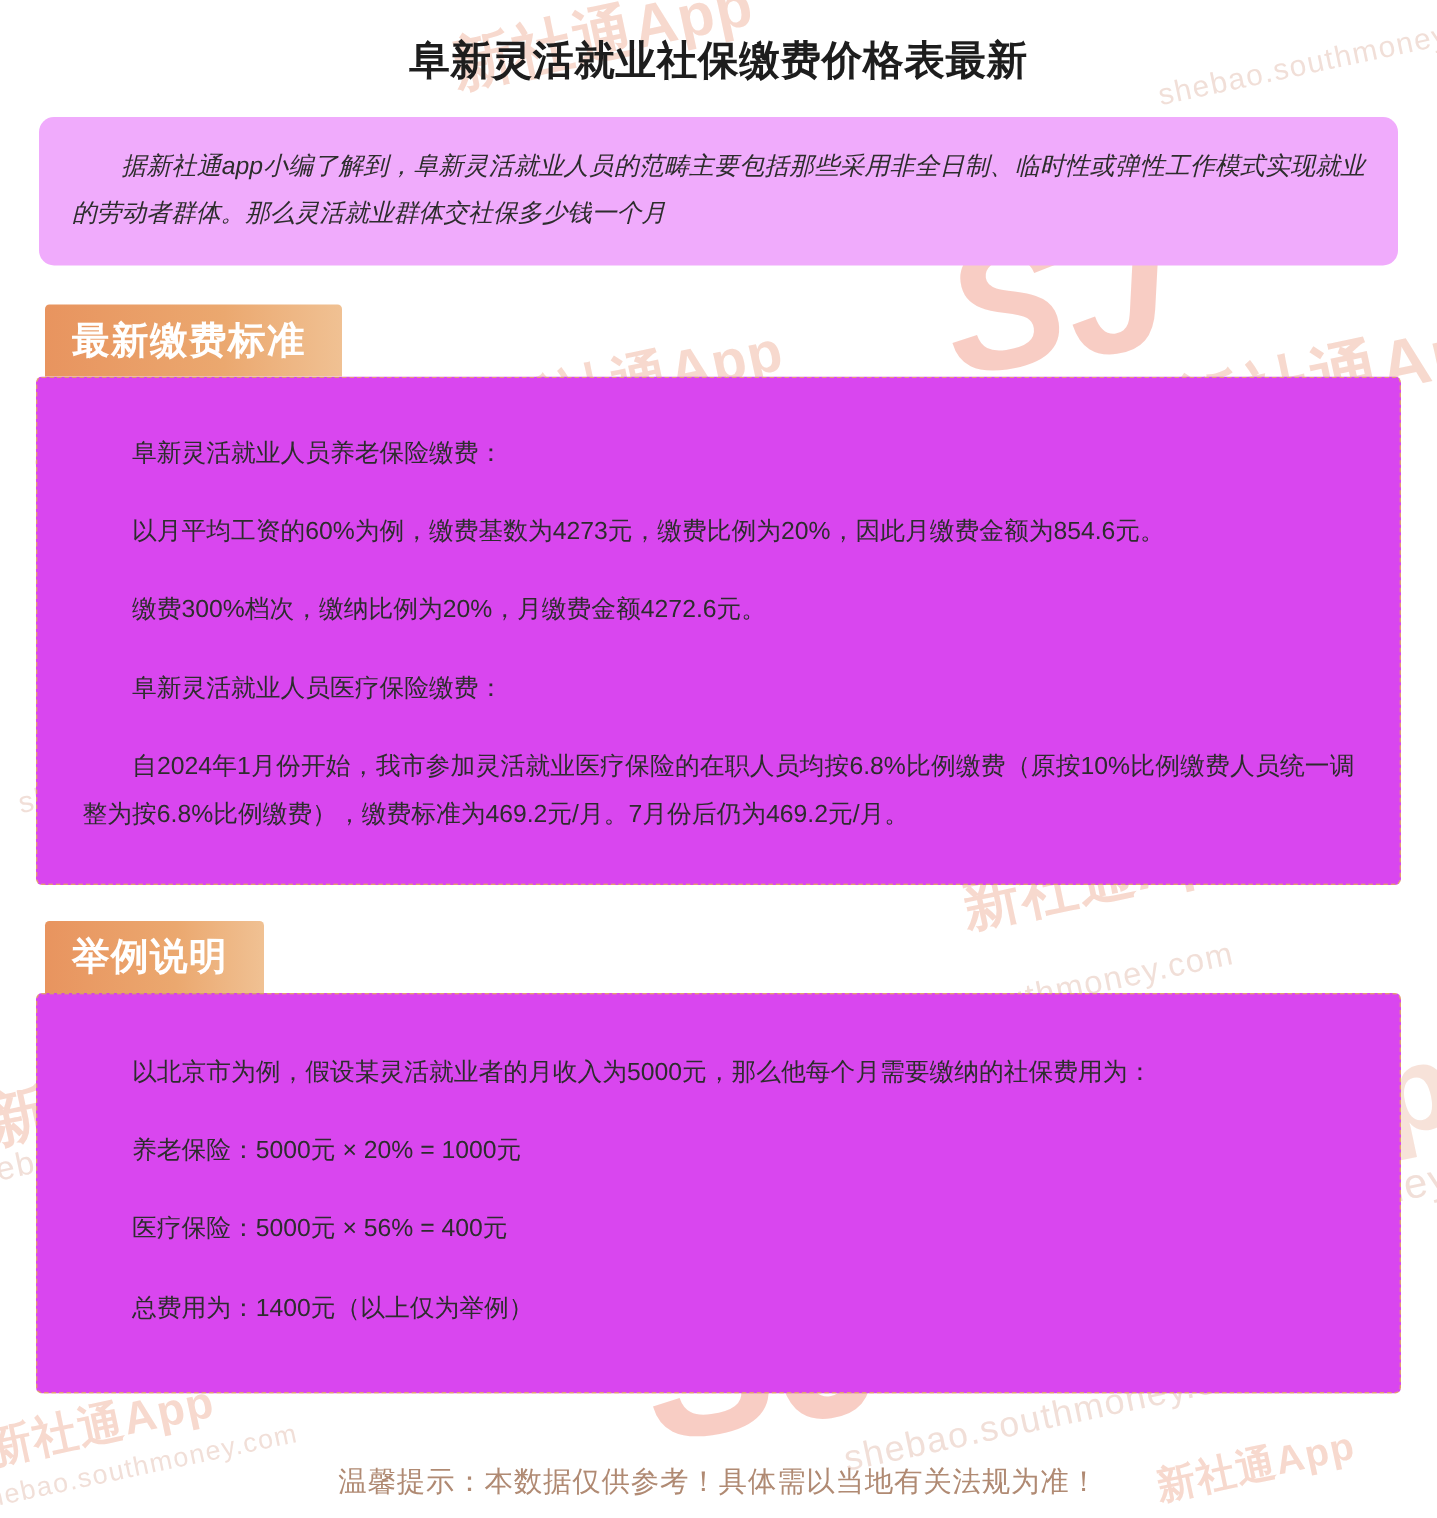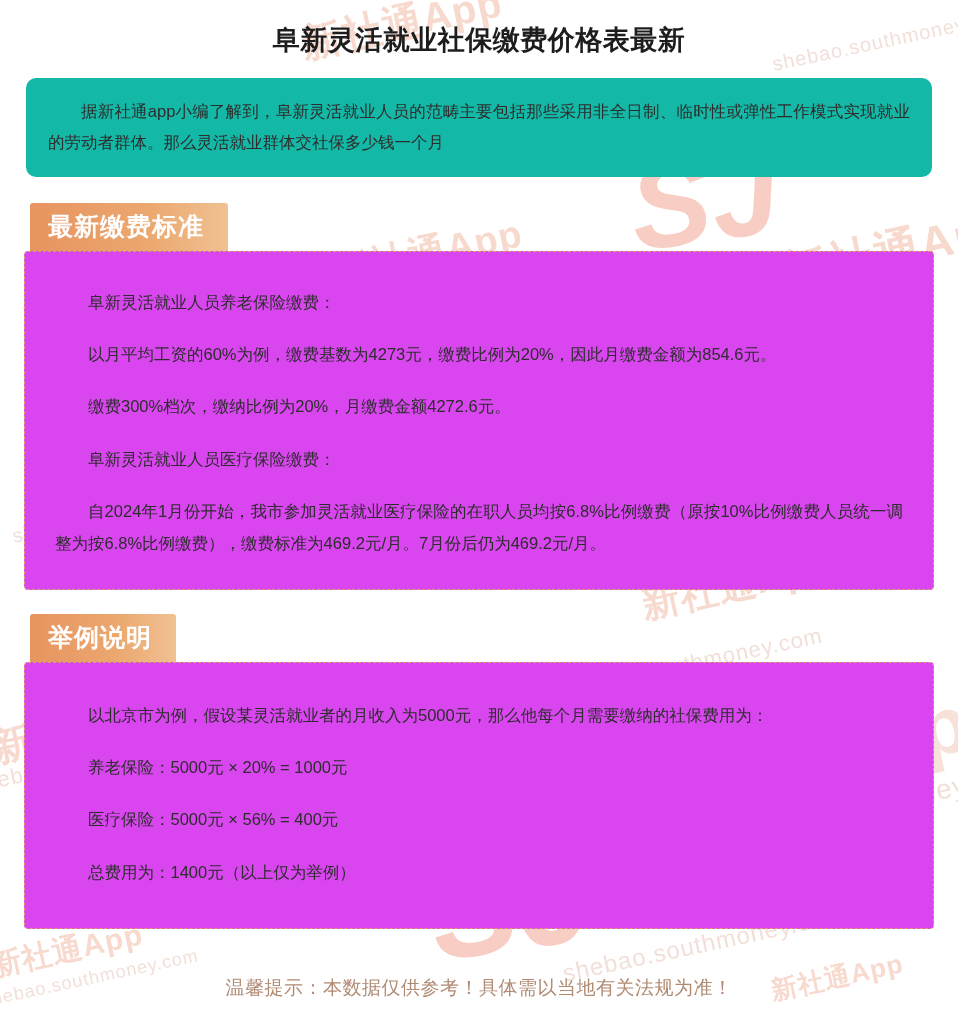--- a/index.html
+++ b/index.html
@@ -55,28 +55,29 @@
   .title {
     text-align: center;
     font-size: 27px;
     font-weight: bold;
     color: #1d1d1d;
     padding: 22px 0 20px 0;
     letter-spacing: 0.5px;
   }
 
   .intro-box {
-    background: #14b8a6;
+    background: #f0abfc;
     border-radius: 10px;
     padding: 18px 22px 20px 22px;
     font-size: 16.5px;
     line-height: 1.85;
     color: #2d2d2d;
     text-align: justify;
     margin: 0 2px 26px 2px;
+    font-style: italic;
   }
   .intro-box p { margin: 0; text-indent: 2em; }
 
   .section { margin-bottom: 24px; }
 
   .section-head {
     display: inline-block;
     background: linear-gradient(90deg, #e8945f 0%, #eba86f 60%, #f0c193 100%);
     color: #ffffff;
     font-size: 25px;

